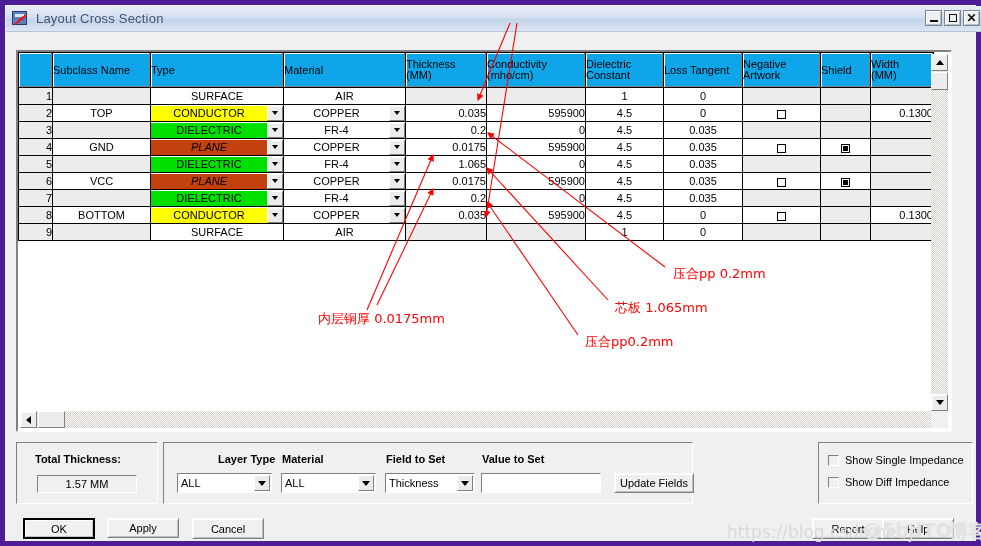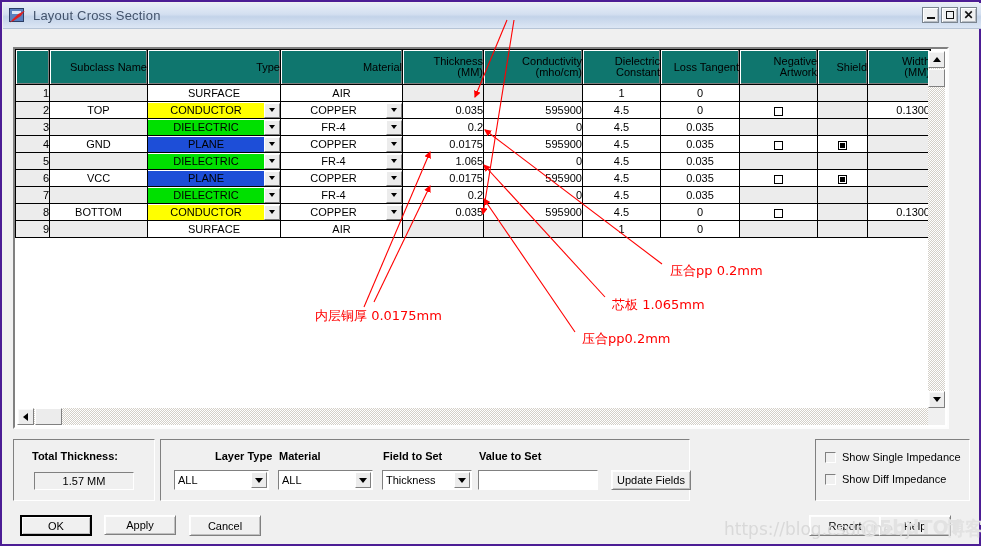--- a/index.html
+++ b/index.html
@@ -4,21 +4,21 @@
 <style>
   html,body{margin:0;padding:0;}
   body{
     width:981px;height:546px;overflow:hidden;
     background:#f0f0f0;
     font-family:"Liberation Sans","DejaVu Sans",sans-serif;
     font-size:11px;color:#000;
     -webkit-font-smoothing:none;
   }
   #app{position:relative;width:981px;height:546px;background:#f0f0f0;
-       border:2px solid #4c1d95;box-sizing:border-box;}
+       border:5px solid #4c1d95;box-sizing:border-box;}
 
   
   .titlebar{
     position:absolute;left:1px;top:1px;width:979px;height:26px;
     background:linear-gradient(to bottom,#e8eef7 0%,#d3dff0 45%,#c3d3e9 55%,#dce6f4 100%);
     border-bottom:1px solid #b6c4d6;
     display:flex;align-items:center;box-sizing:border-box;
   }
   .tb-icon{width:18px;height:16px;margin-left:6px;margin-right:6px;position:relative;flex:0 0 auto;}
   .tb-icon .doc{position:absolute;left:0;top:0;width:15px;height:14px;background:#5b7fbf;border:1px solid #2c3e66;box-sizing:border-box;}
@@ -38,22 +38,22 @@
   
   .gridwrap{position:absolute;left:11px;top:45px;width:936px;height:382px;
     background:#fff;border:2px solid;border-color:#808080 #fdfdfd #fdfdfd #808080;box-sizing:border-box;}
   table.grid{border-collapse:collapse;table-layout:fixed;width:915px;}
   table.grid td,table.grid th{
      border:1px solid #000;padding:0;height:17px;font-size:11px;font-weight:normal;
      overflow:hidden;white-space:nowrap;box-sizing:border-box;}
   
   .hdrrow{height:35px;}
   .hdrrow th{
-     height:35px;border:none;background:#0f766e;
-     text-align:right;vertical-align:middle;line-height:11px;color:#000;
+     height:35px;border:none;background:#0ea5e9;
+     text-align:left;vertical-align:middle;line-height:11px;color:#000;
      box-shadow:inset -1px 0 0 #808080, inset 1px 1px 0 #ffffff, inset 0 -1px 0 #808080;
   }
   .hdrrow th.hcorner{box-shadow:inset -1px 0 0 #808080, inset 1px 1px 0 #ffffff, inset 0 -1px 0 #808080;}
   .hdrrow th span{display:block;}
   td.rn{background:#ececec;text-align:right;padding-right:3px;}
   td.sub{background:#fff;text-align:center;}
   td.sub.gray{background:#ececec;}
   td.num{background:#fff;text-align:right;padding-right:3px;}
   td.num.gray{background:#ececec;}
   td.ctr{background:#fff;text-align:center;}
@@ -63,21 +63,21 @@
   .combo{display:flex;height:15px;width:100%;align-items:stretch;}
   .combo .txt{flex:1 1 auto;display:flex;align-items:center;justify-content:center;
       font-size:11px;overflow:hidden;}
   .combo .arw{flex:0 0 16px;width:16px;background:#ececec;
       border:1px solid;border-color:#ffffff #808080 #808080 #ffffff;
       display:flex;align-items:center;justify-content:center;box-sizing:border-box;}
   .combo .arw i{display:block;width:0;height:0;border-left:3px solid transparent;
       border-right:3px solid transparent;border-top:4px solid #000;}
   .ty-cond{background:#ffff00;}
   .ty-diel{background:#00e000;}
-  .ty-plane{background:#1d4ed8;}
+  .ty-plane{background:#c2410c;font-style:italic;}
   .ty-none{background:#fff;}
 
   
   .cbx{display:inline-block;width:9px;height:9px;border:1px solid #000;background:#fff;
       vertical-align:middle;position:relative;box-sizing:border-box;}
   .cbx.x:after{content:"";position:absolute;left:1px;top:1px;right:1px;bottom:1px;background:#000;}
 
   
   .vsb{position:absolute;right:2px;top:2px;width:17px;bottom:19px;
      background:repeating-conic-gradient(#ffffff 0% 25%, #d4d0c8 0% 50%) 0 0/2px 2px;

